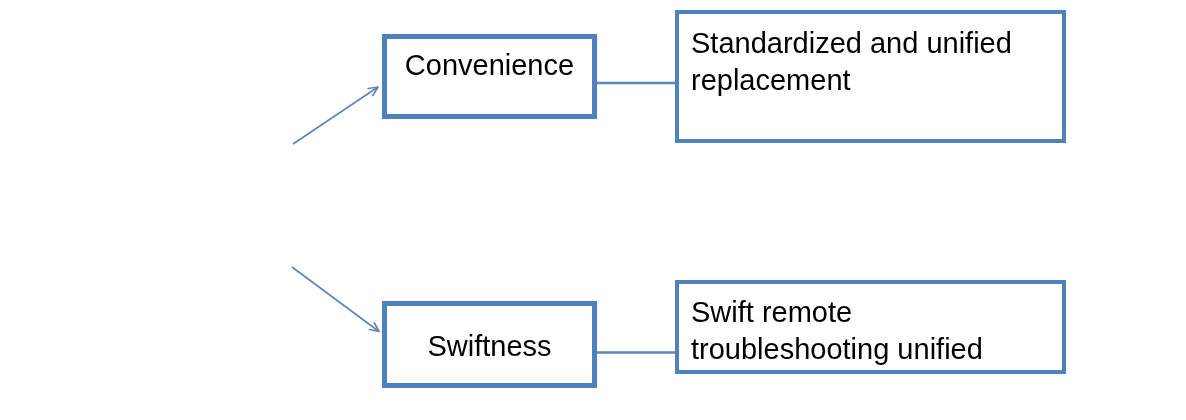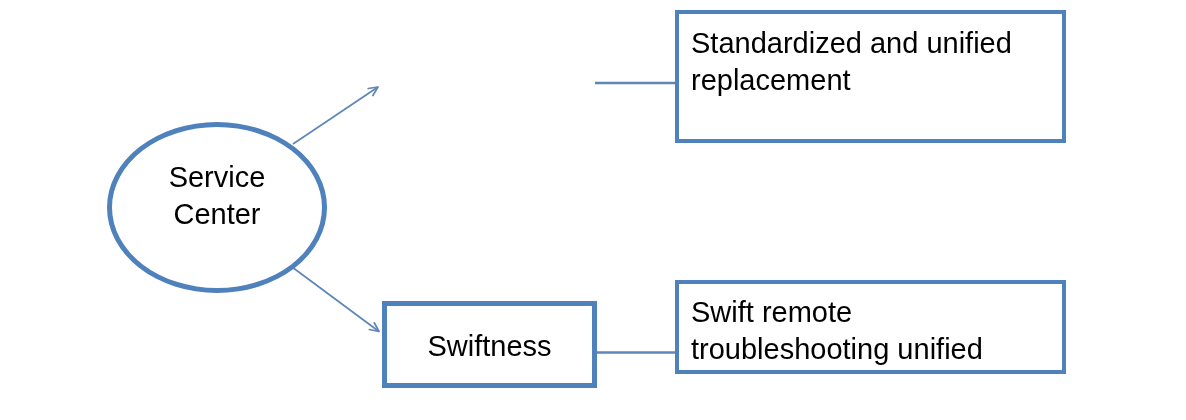--- a/index.html
+++ b/index.html
@@ -62,27 +62,24 @@
       <marker id="arrowOpen" markerWidth="14" markerHeight="14" refX="11" refY="6" orient="auto" markerUnits="userSpaceOnUse">
         <path d="M2,1.8 L11,6 L2,10.2" fill="none" stroke-width="1.7" stroke-linecap="round" stroke-linejoin="round" stroke="#5e86b8"></path>
       </marker>
     </defs>
     <line x1="293" y1="144" x2="378" y2="87" stroke-width="1.7" marker-end="url(#arrowOpen)" stroke="#5e86b8"></line>
     <line x1="292" y1="267" x2="379" y2="331.5" stroke-width="1.7" marker-end="url(#arrowOpen)" stroke="#5e86b8"></line>
     <line x1="595" y1="83" x2="678" y2="83" stroke-width="2.6" stroke="#5e86b8"></line>
     <line x1="595" y1="352.5" x2="678" y2="352.5" stroke-width="2.6" stroke="#5e86b8"></line>
   </svg>
 
-  <div class="shape ellipse-node">
-    <div class="ellipse-label">
-      <div>Service</div>
-      <div>Center</div>
-    </div>
+
+  <div class="shape rect-node node-convenience">
+    <div>Convenience</div>
   </div>
-
 
   <div class="shape detail-box detail-convenience">
     <div>Standardized and unified</div>
     <div>replacement</div>
   </div>
 
   <div class="shape rect-node node-swiftness">
     <div>Swiftness</div>
   </div>
 

